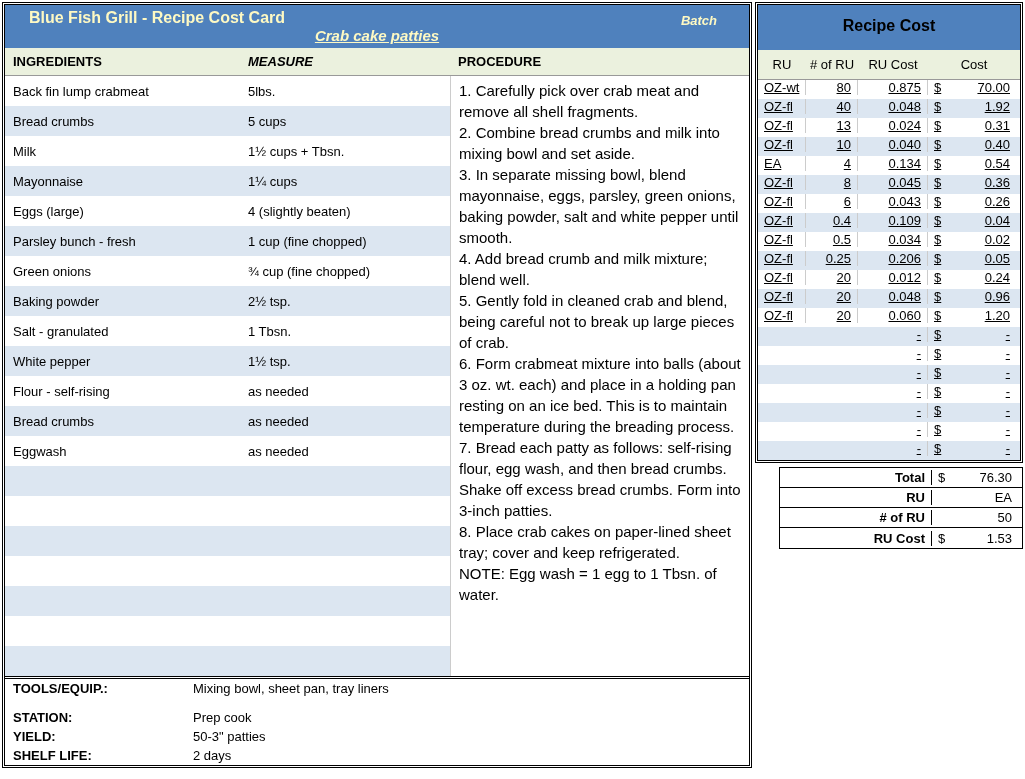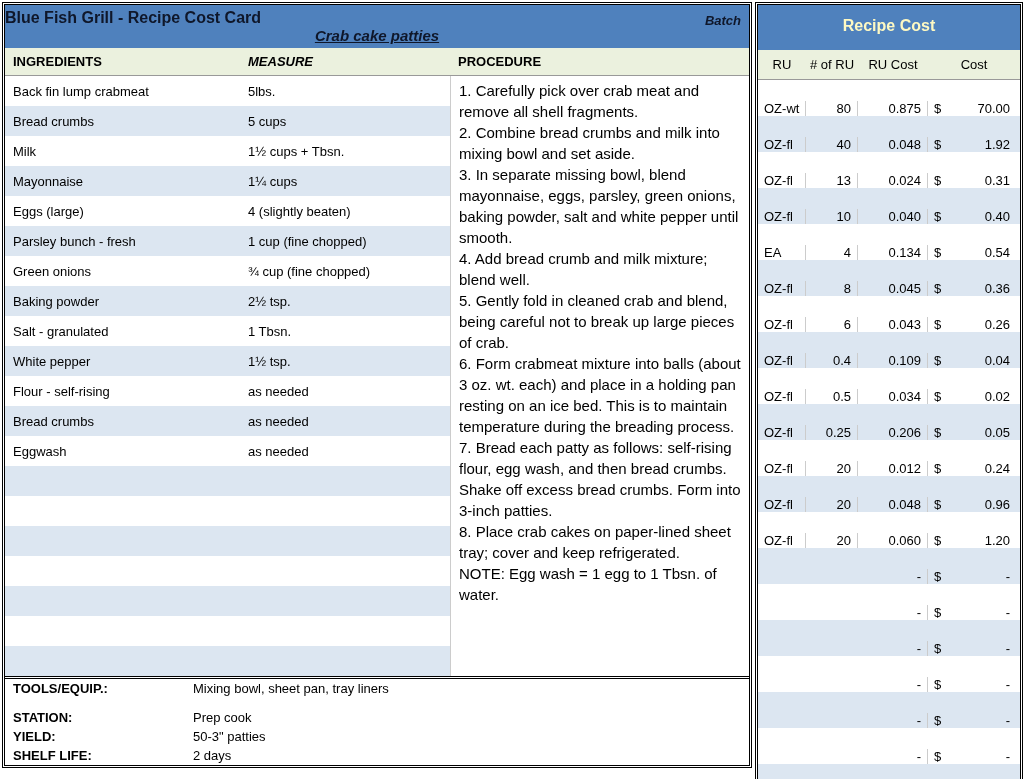--- a/index.html
+++ b/index.html
@@ -13,22 +13,22 @@
     display: flex;
     gap: 3px;
   }
   .left { flex: 0 0 750px; }
   .right { flex: 1; }
   .box {
     border: 3px double #000;
   }
   .hdr {
     background: #4f81bd;
-    color: #0f172a;
-    padding: 4px 0;
+    color: #fef9c3;
+    padding: 4px 24px;
   }
   .hdr-title { font-weight: bold; font-size: 16px; }
   .hdr-sub {
     text-align: center;
     font-weight: bold;
     text-decoration: underline;
     position: relative;
     font-size: 15px;
     font-style: italic;
   }
@@ -73,21 +73,21 @@
   .frow {
     display: flex;
     padding: 2px 8px;
     font-size: 13px;
   }
   .frow .fl { flex: 0 0 180px; font-weight: bold; }
   .frow .fv { flex: 1; }
   
   .rtitle {
     background: #4f81bd;
-    color: #fef9c3;
+    color: #000000;
     text-align: center;
     font-weight: bold;
     font-size: 16px;
     padding: 12px 0 15px 0;
   }
   .rhdr {
     background: #ebf1de;
     display: flex;
     font-weight: normal;
     text-align: center;
@@ -96,23 +96,24 @@
     align-items: center;
   }
   .rc1 { flex: 0 0 48px; text-align: center; }
   .rc2 { flex: 0 0 52px; text-align: right; padding-right: 6px; }
   .rc3 { flex: 0 0 70px; text-align: right; padding-right: 6px; }
   .rc4 { flex: 1; display: flex; }
   .rc4a { flex: 0 0 20px; text-align: left; padding-left: 6px; }
   .rc4b { flex: 1; text-align: right; padding-right: 10px; }
   .rrow {
     display: flex;
-    height: 36px;
-    align-items: flex-end;
+    height: 19px;
+    align-items: flex-start;
     font-size: 13px;
+    text-decoration: underline;
   }
   .rrow:nth-child(even) { background: #dce6f1; }
   .rrow .rc1 { text-align: left; padding-left: 6px; border-right: 1px solid #ccc;}
   .rrow .rc2 { border-right: 1px solid #ccc; }
   .rrow .rc3 { border-right: 1px solid #ccc; }
   .summary {
     margin-top: 4px;
     border: 1px solid #000;
     margin-left: 24px;
   }

